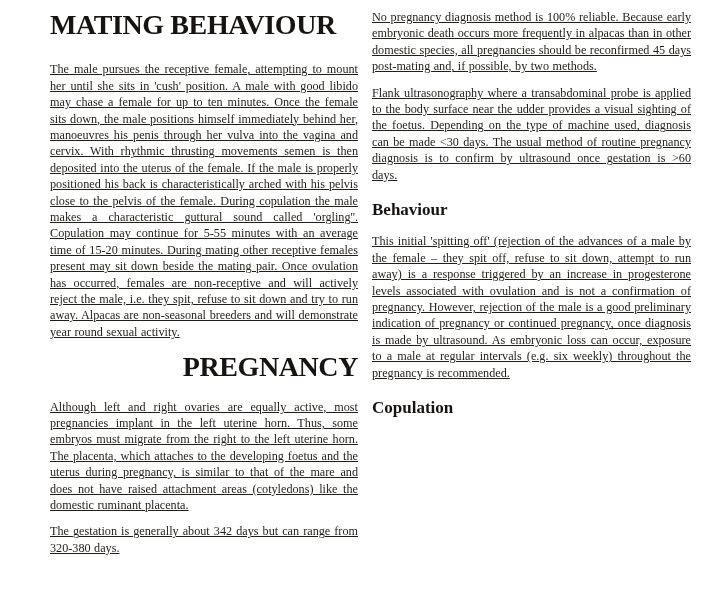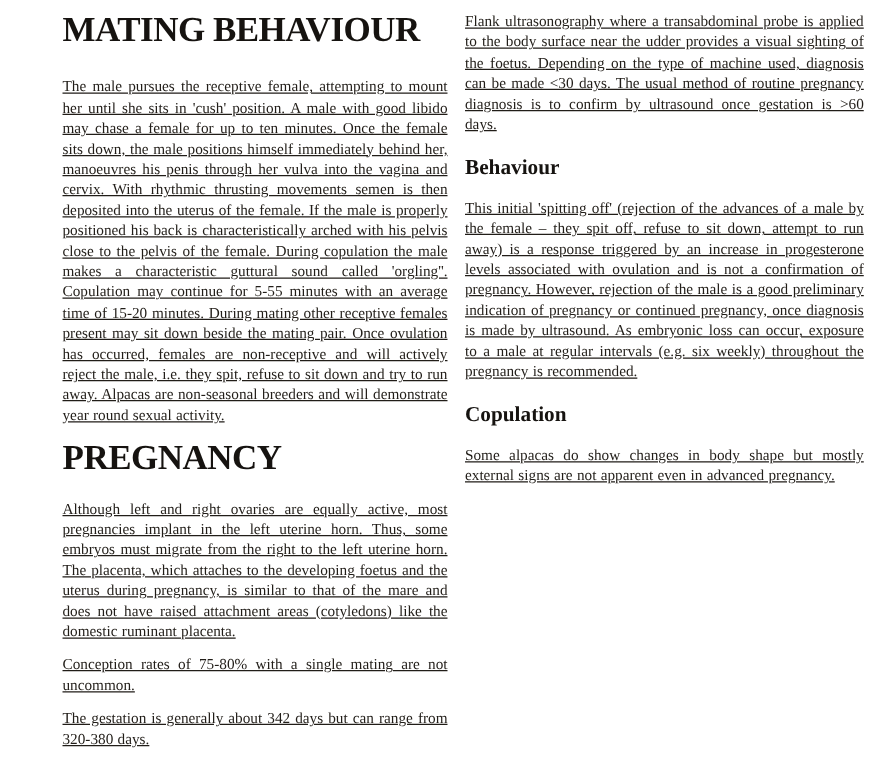--- a/index.html
+++ b/index.html
@@ -23,21 +23,21 @@
   .col-left { width: 308px; flex: 0 0 308px; }
   .col-right { width: 319px; flex: 0 0 319px; }
   h1.main-heading {
     font-size: 28px;
     font-weight: bold;
     letter-spacing: -0.4px;
     line-height: 1.12;
     margin: 0 0 21px 0;
     color: #161310;
   }
-  h1.main-heading.second { margin-top: 11px; margin-bottom: 16px; }
+  h1.main-heading.second { margin-top: 11px; margin-bottom: 16px; text-align: right; }
   h2.sub-heading {
     font-size: 17px;
     font-weight: bold;
     line-height: 1.2;
     margin: 17px 0 13px 0;
     color: #161310;
   }
   h2.sub-heading.first { margin-top: 49px; }
   p.body-text {
     font-size: 12.2px;
@@ -52,28 +52,27 @@
 <body>
 
 <div class="page">
 
   <div class="col col-left">
     <h1 class="main-heading">MATING BEHAVIOUR</h1>
     <p class="body-text">The male pursues the receptive female, attempting to mount her until she sits in 'cush' position.  A male with good libido may chase a female for up to ten minutes. Once the female sits down, the male positions himself immediately behind her, manoeuvres his penis through her vulva into the vagina and cervix. With rhythmic thrusting movements semen is then deposited into the uterus of the female. If the male is properly positioned his back is characteristically arched with his pelvis close to the pelvis of the female. During copulation the male makes a characteristic guttural sound called 'orgling''. Copulation may continue for 5-55 minutes with an average time of 15-20 minutes. During mating other receptive females present may sit down beside the mating pair. Once ovulation has occurred, females are non-receptive and will actively reject the male, i.e. they spit, refuse to sit down and try to run away. Alpacas are non-seasonal breeders and will demonstrate year round sexual activity.</p>
 
     <h1 class="main-heading second">PREGNANCY</h1>
     <p class="body-text">Although left and right ovaries are equally active, most pregnancies implant in the left uterine horn. Thus, some embryos must migrate from the right to the left uterine horn. The placenta, which attaches to the developing foetus and the uterus during pregnancy, is similar to that of the mare and does not have raised attachment areas (cotyledons) like the domestic ruminant placenta.</p>
-    <p class="body-text">Conception rates of 75-80% with a single mating are not uncommon.</p>
     <p class="body-text">The gestation is generally about 342 days but can range from 320-380 days.</p>
   </div>
 
   <div class="col col-right">
+    <p class="body-text">No pregnancy diagnosis method is 100% reliable. Because early embryonic death occurs more frequently in alpacas than in other domestic species, all pregnancies should be reconfirmed 45 days post-mating and, if possible, by two methods.</p>
 
     <p class="body-text">Flank ultrasonography where a transabdominal probe is applied to the body surface near the udder provides a visual sighting of the foetus. Depending on the type of machine used, diagnosis can be made &lt;30 days. The usual method of routine pregnancy diagnosis is to confirm by ultrasound once gestation is &gt;60 days.</p>
 
     <h2 class="sub-heading">Behaviour</h2>
     <p class="body-text">This initial 'spitting off' (rejection of the advances of a male by the female – they spit off, refuse to sit down, attempt to run away) is a response triggered by an increase in progesterone levels associated with ovulation and is not a confirmation of pregnancy. However, rejection of the male is a good preliminary indication of pregnancy or continued pregnancy, once diagnosis is made by ultrasound. As embryonic loss can occur, exposure to a male at regular intervals (e.g. six weekly) throughout the pregnancy is recommended.</p>
 
     <h2 class="sub-heading">Copulation</h2>
-    <p class="body-text">Some alpacas do show changes in body shape but mostly external signs are not apparent even in advanced pregnancy.</p>
   </div>
 
 </div>
 
 </body></html>

